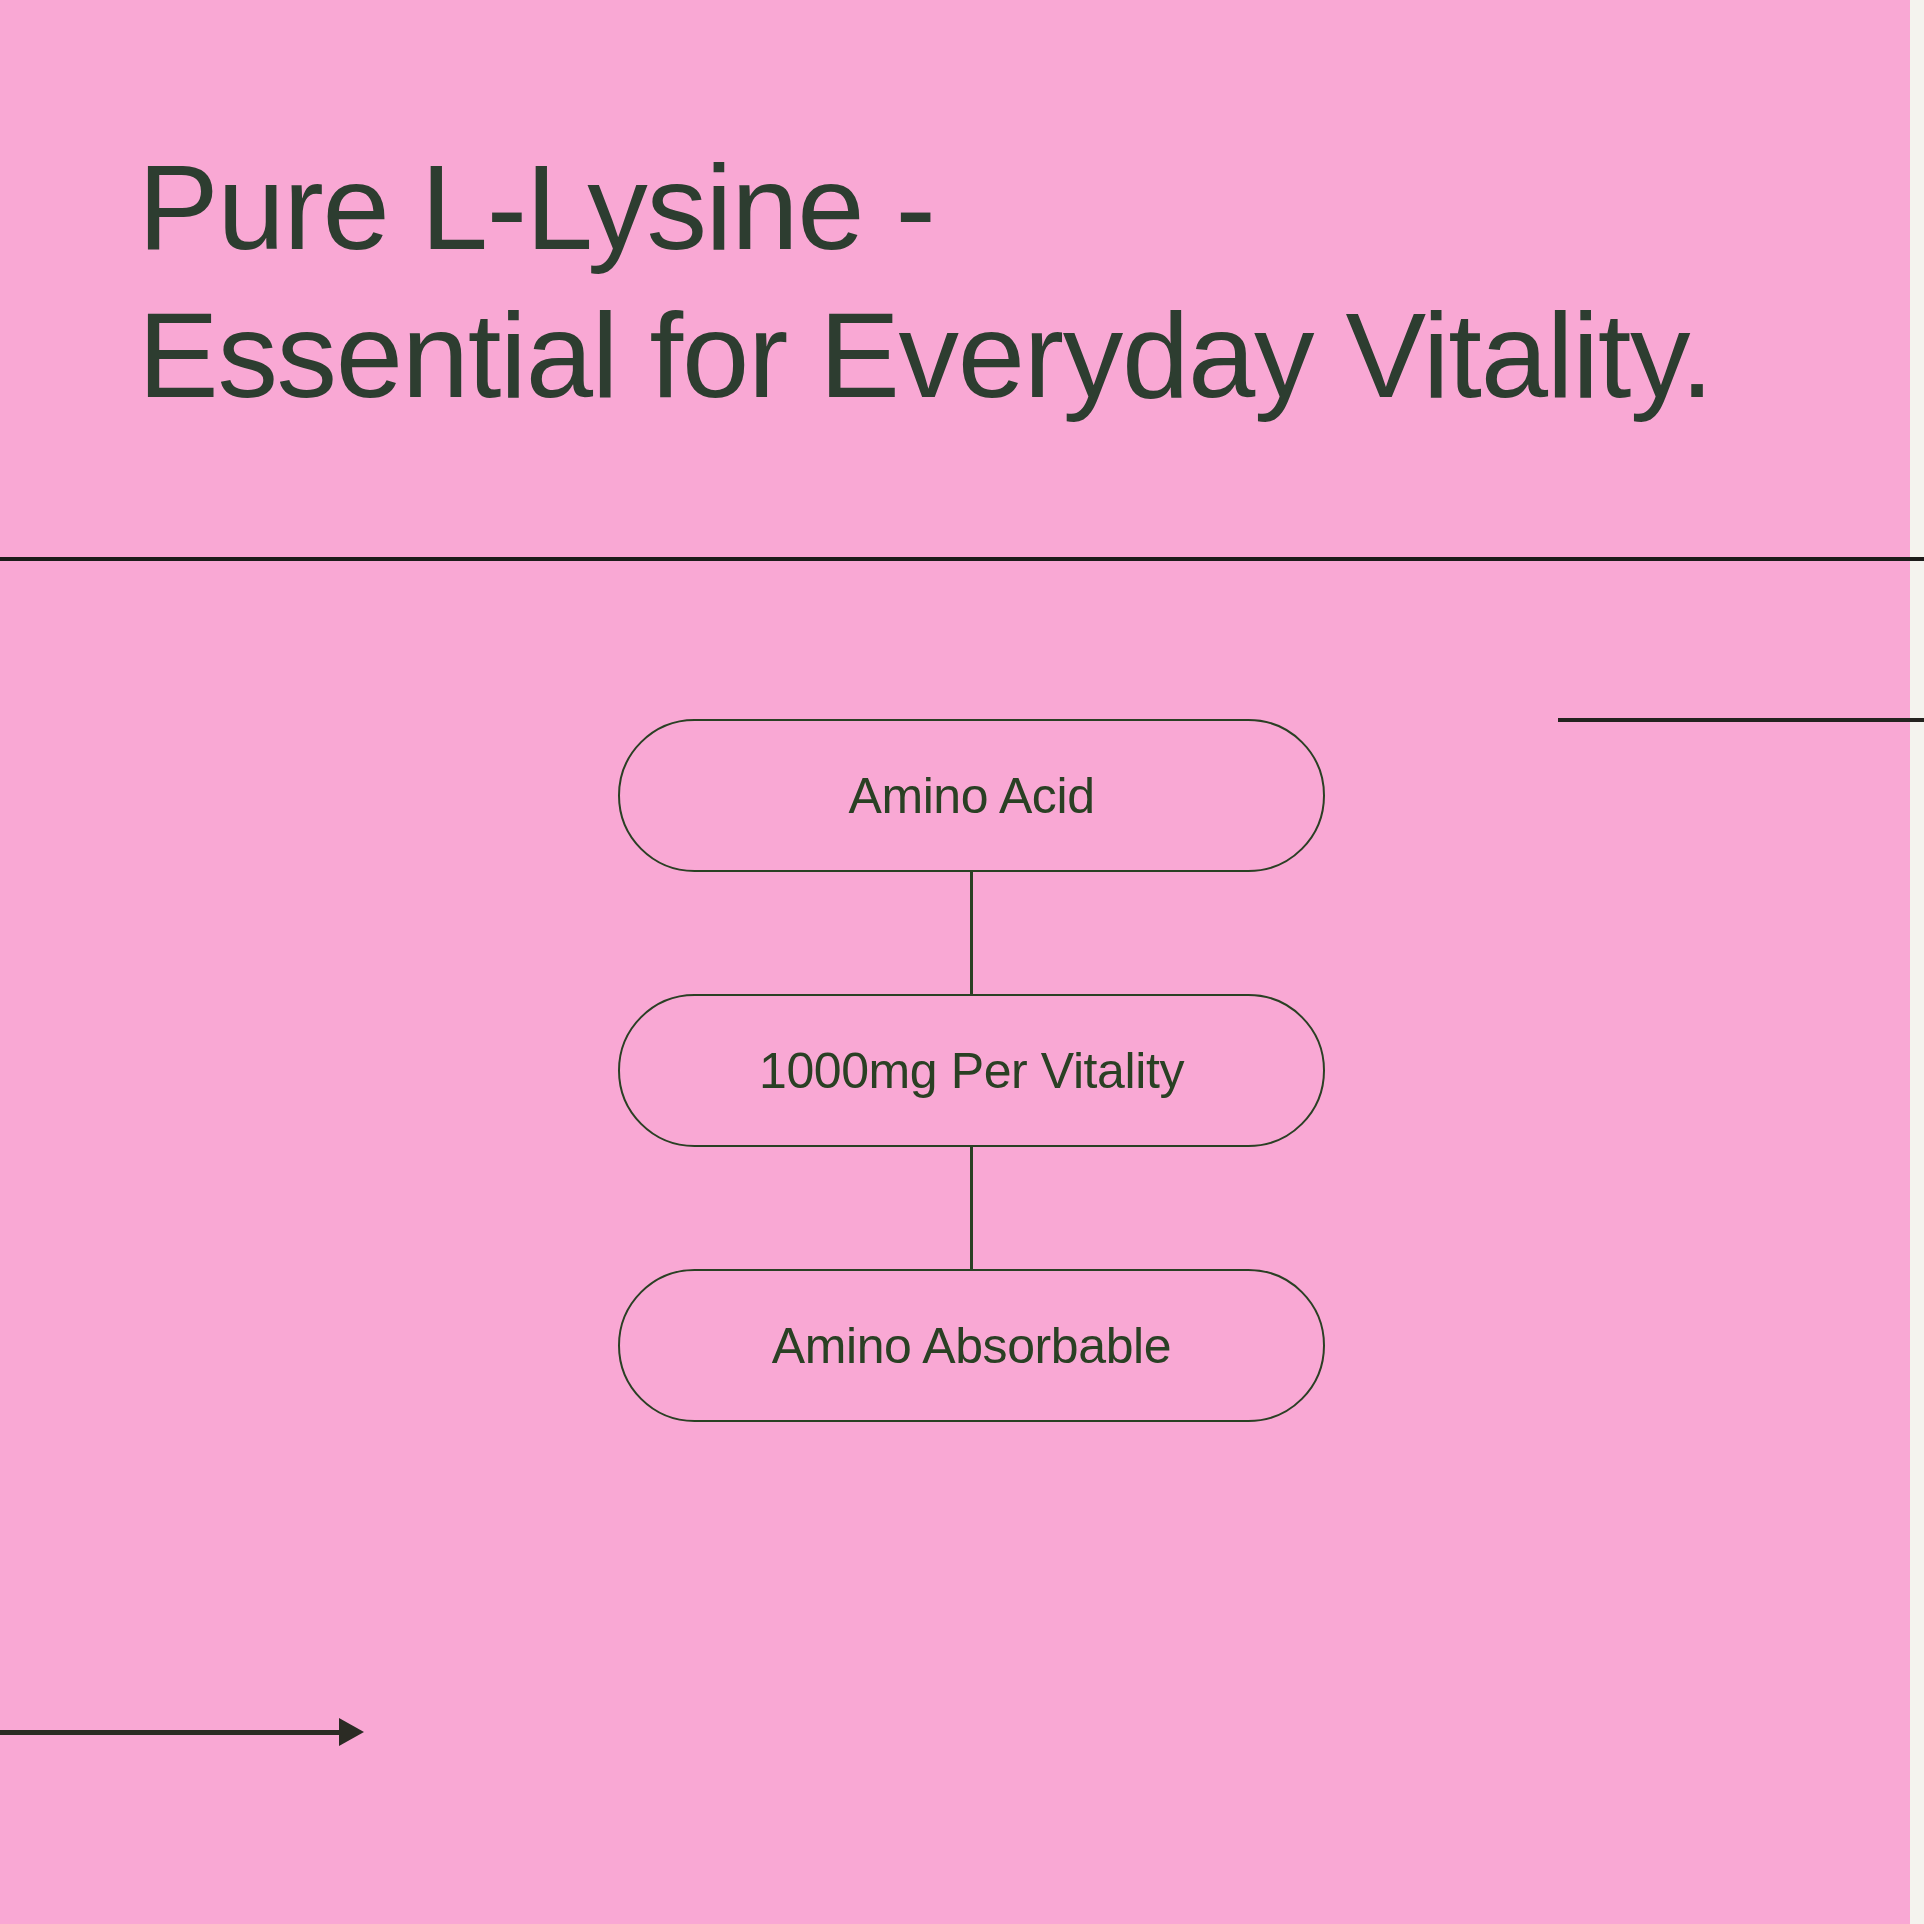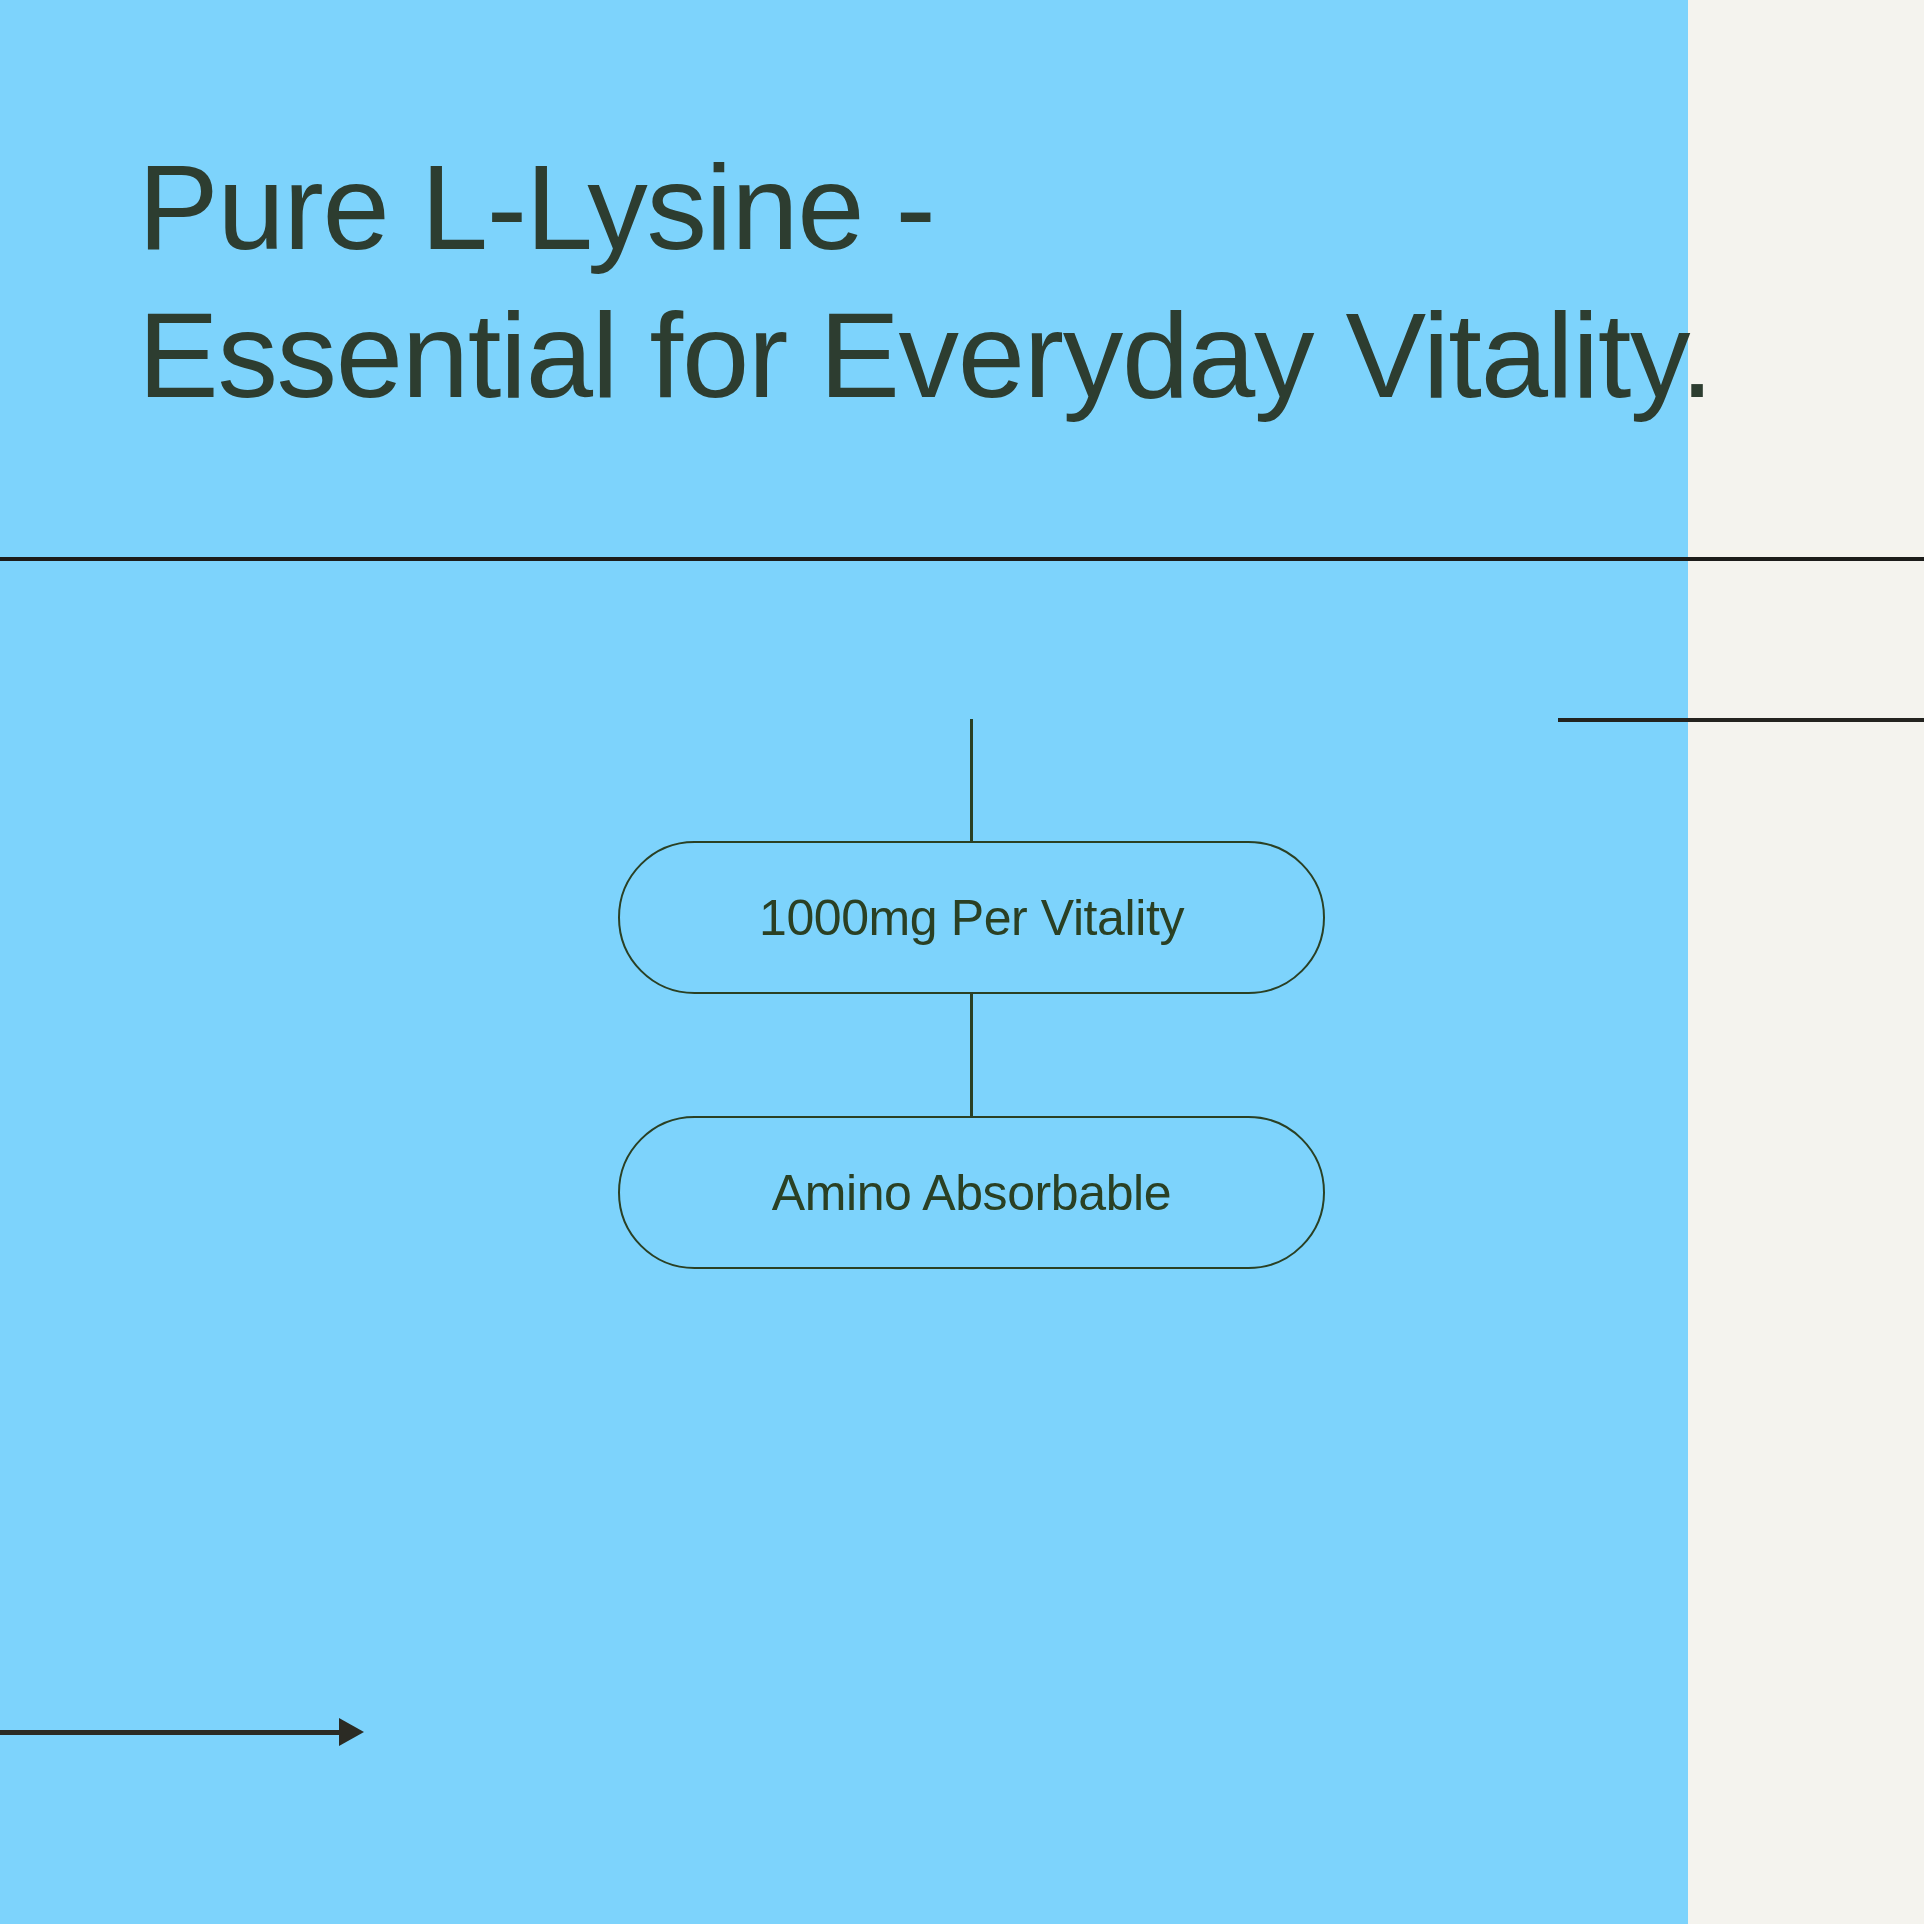--- a/index.html
+++ b/index.html
@@ -11,23 +11,23 @@
     height: 1925px;
     background: #f4f3ee;
     font-family: "Liberation Sans", sans-serif;
     overflow: hidden;
     position: relative;
   }
 
   .page {
     position: absolute;
     inset: 0;
-    width: 1688px;
+    width: 1910px;
     height: 1925px;
-    background: #7dd3fc;
+    background: #f9a8d4;
   }
 
   
   .header {
     position: absolute;
     left: 0;
     top: 0;
     width: 1925px;
     height: 559px;
   }
@@ -144,20 +144,23 @@
 
   <div class="right-rule"></div>
 
   <div class="arrow">
     <div class="arrow-line"></div>
     <div class="arrow-head"></div>
   </div>
 
   <div class="flow">
 
+    <div class="pill">
+      <span class="pill-label">Amino Acid</span>
+    </div>
     <div class="connector"></div>
 
     <div class="connector"></div>
 
     <div class="pill">
       <span class="pill-label">1000mg Per Vitality</span>
     </div>
     <div class="connector"></div>
 
     <div class="connector"></div>

